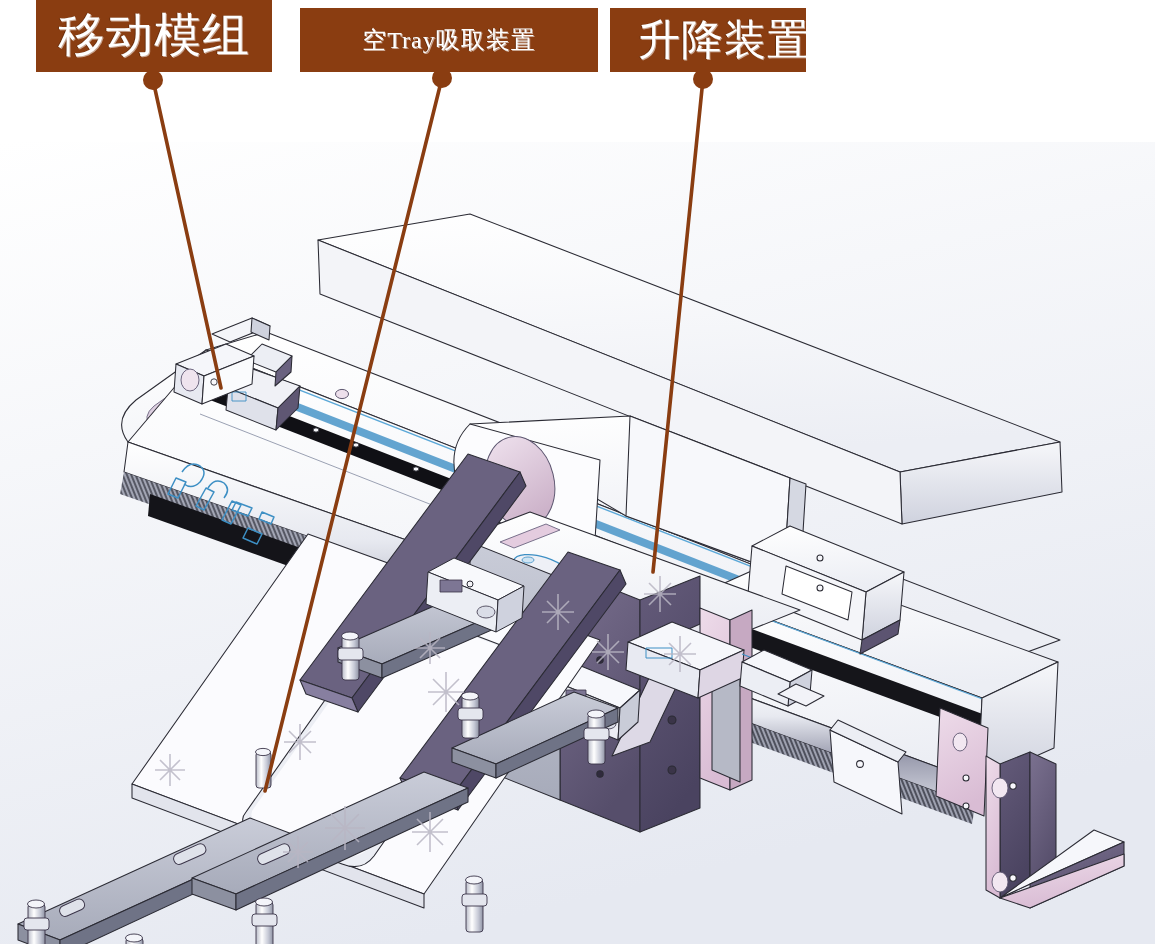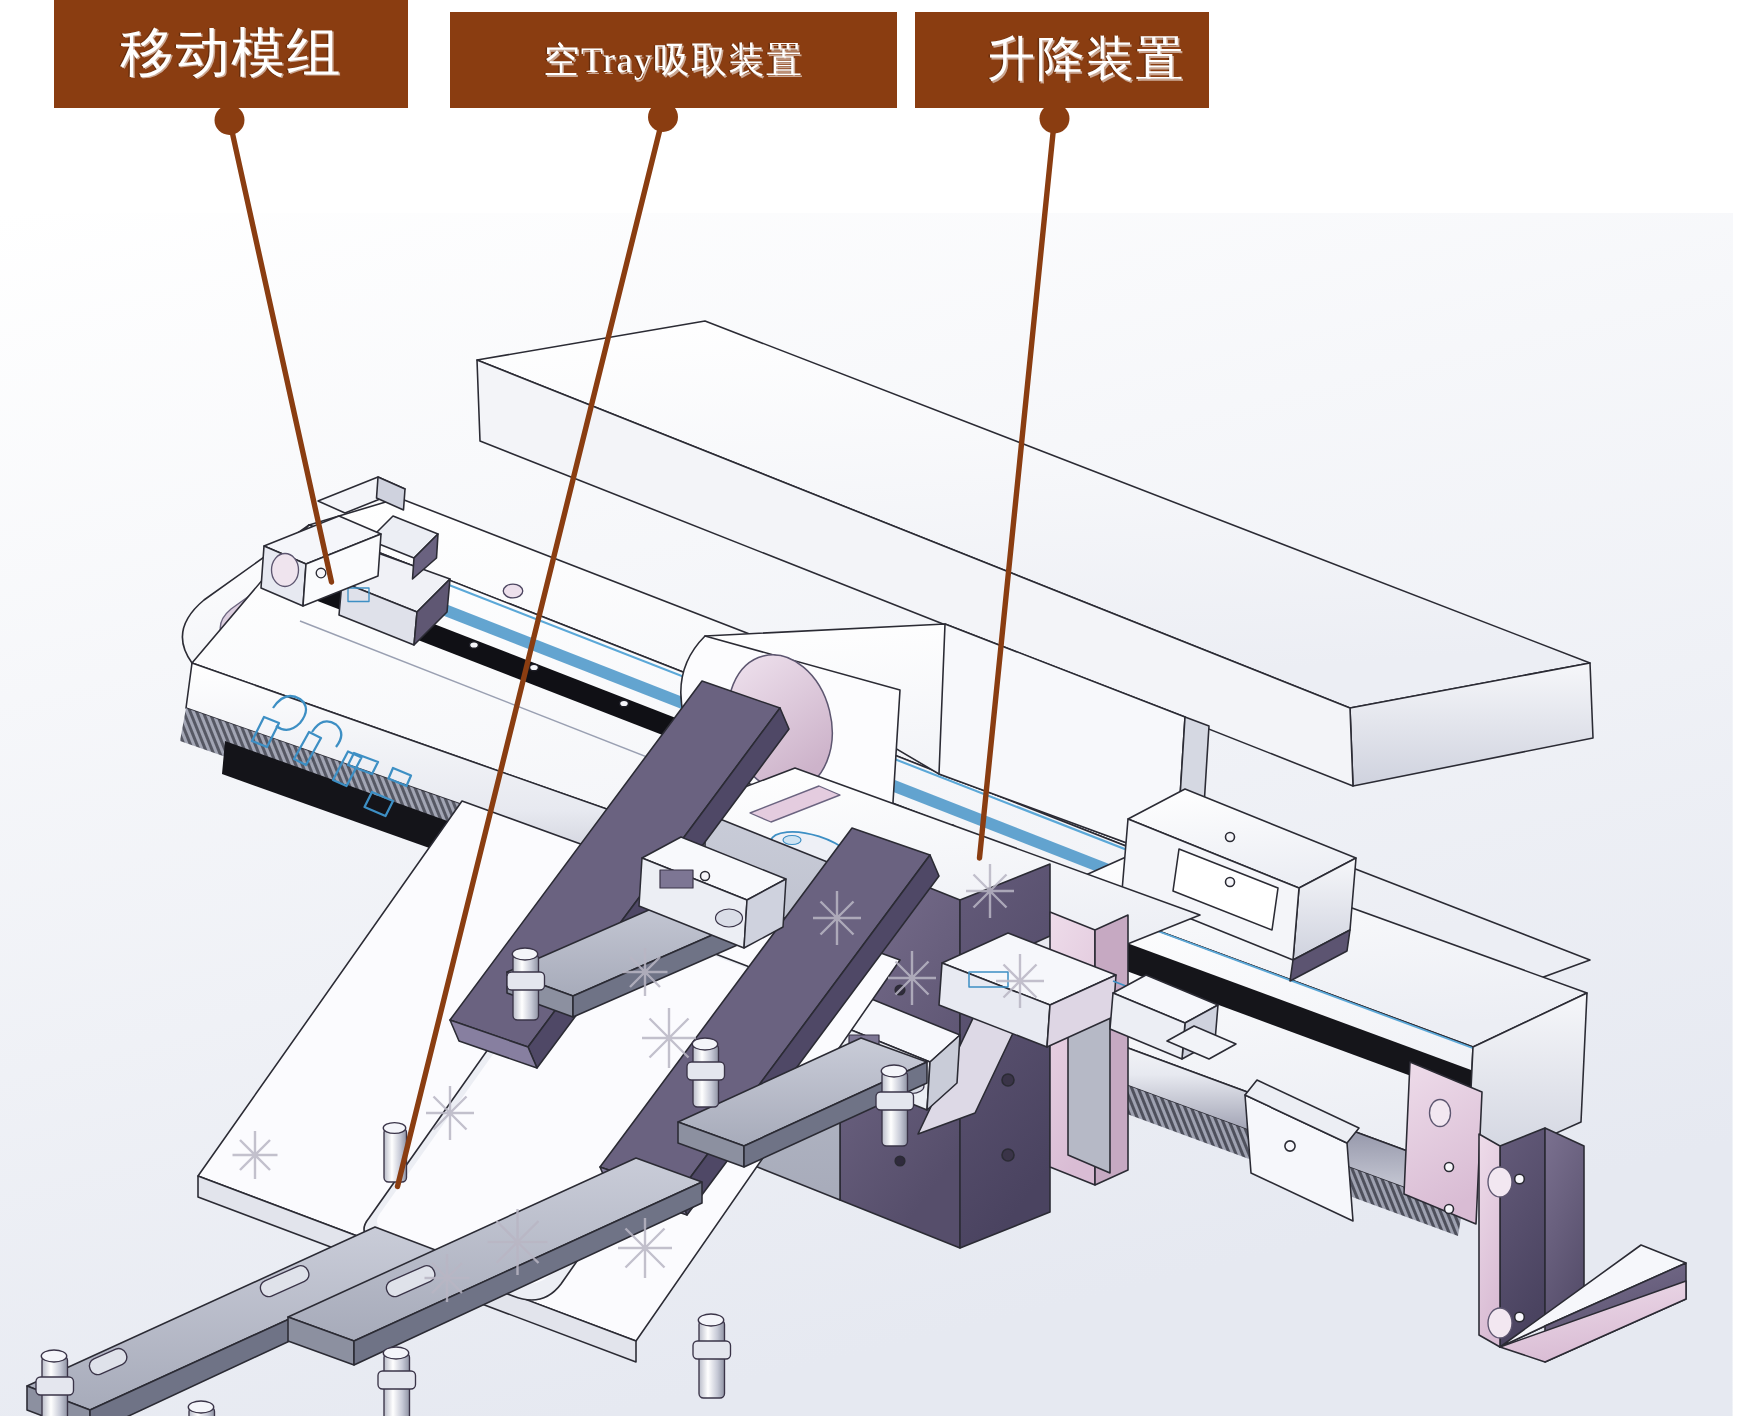--- a/index.html
+++ b/index.html
@@ -38,25 +38,25 @@
   }
   .callout .txt{
     color:#ffffff;
     font-family:"Liberation Serif","DejaVu Serif",serif;
     font-weight:400;
     white-space:nowrap;
     letter-spacing:1px;
     text-shadow:1px 1px 0 rgba(255,255,255,.55), -1px 0 0 rgba(0,0,0,.25);
   }
   #callout-0{left:36px;  top:-2px; width:236px; height:74px;}
-  #callout-0 .txt{font-size:36px;}
+  #callout-0 .txt{font-size:47px;}
   #callout-1{left:300px; top:8px;  width:298px; height:64px;}
   #callout-1 .txt{font-size:24px;}
   #callout-2{left:610px; top:8px;  width:196px; height:64px;}
-  #callout-2 .txt{font-size:32px;margin-left:32px;}
+  #callout-2 .txt{font-size:42px;margin-left:32px;}
 
   
   #leaders{
     position:absolute;left:0;top:0;width:1169px;height:944px;
     pointer-events:none;z-index:35;
   }
 </style>
 </head>
 <body>
 

